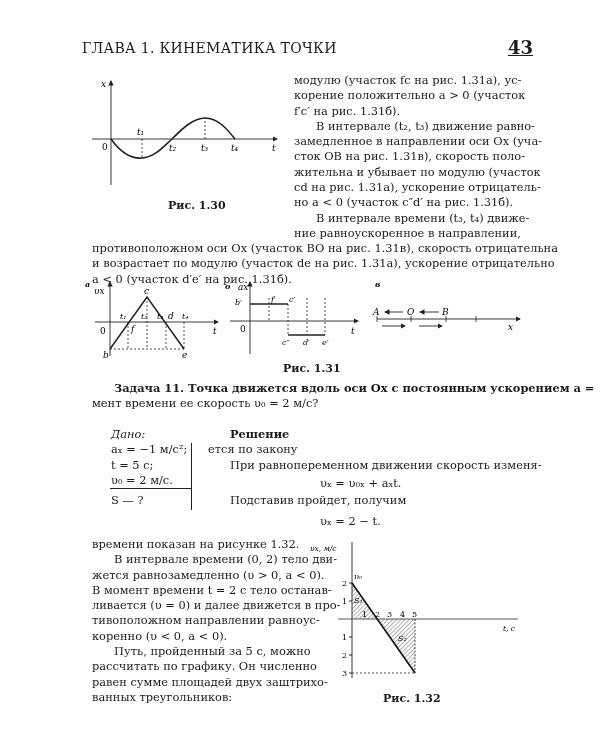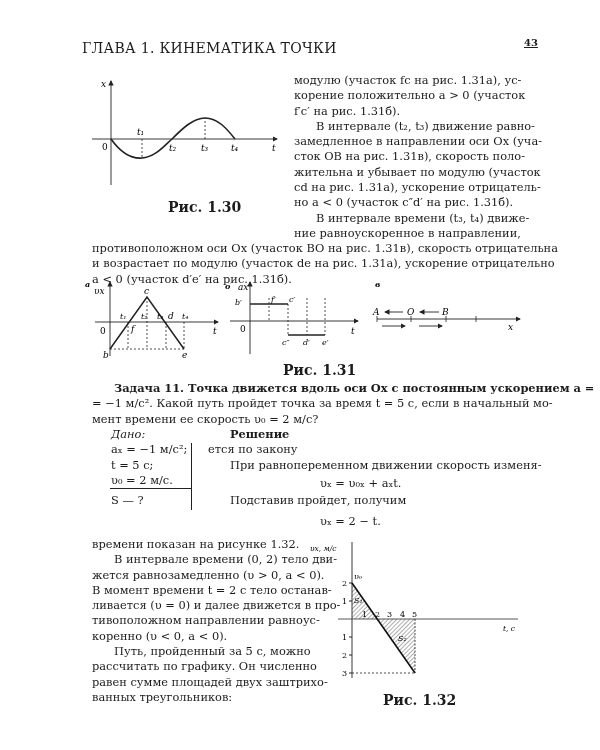--- a/index.html
+++ b/index.html
@@ -1,23 +1,23 @@
 <!DOCTYPE html>
 <html><head>
 <meta charset="utf-8">
 <style>
   html, body { margin:0; padding:0; }
   body { width:600px; height:750px; background:#ffffff; position:relative; overflow:hidden;
          font-family:"DejaVu Serif", serif; color:#1c1c1c; }
   .abs { position:absolute; }
   .header { left:82px; top:40px; font-size:14px; letter-spacing:0.3px; }
-  .pagenum { left:524px; top:37px; font-size:10px; font-weight:bold;text-decoration:underline; }
+  .pagenum { left:508px; top:37px; font-size:18px; font-weight:bold;text-decoration:underline; }
   .para { font-size:11.4px; line-height:15.3px; text-align:justify; }
   .line { display:block; white-space:nowrap; }
-  .caption { font-size:14px; font-weight:bold; }
+  .caption { font-size:11px; font-weight:bold; }
   .ind { text-indent:22px; }
   i { font-style:italic; }
   svg text { font-family:"DejaVu Serif", serif; }
 </style>
 </head>
 <body>
 
 <div class="abs header">ГЛАВА 1. КИНЕМАТИКА ТОЧКИ</div>
 <div class="abs pagenum">43</div>
 
@@ -120,21 +120,20 @@
   <text x="72" y="37" font-size="9" font-style="italic">B</text>
   <text x="138" y="52" font-size="9" font-style="italic">x</text>
   <line x1="33" y1="34" x2="15" y2="34" stroke="#222" stroke-width="0.9" marker-end="url(#arr)"></line>
   <line x1="69" y1="34" x2="50" y2="34" stroke="#222" stroke-width="0.9" marker-end="url(#arr)"></line>
   <line x1="12" y1="48" x2="35" y2="48" stroke="#222" stroke-width="0.9" marker-end="url(#arr)"></line>
   <line x1="49" y1="48" x2="72" y2="48" stroke="#222" stroke-width="0.9" marker-end="url(#arr)"></line>
 </svg>
 
 <div class="abs para" style="left:92px;top:381px;width:454px">
   <span class="line ind"><b>Задача 11. Точка движется вдоль оси Ox с постоянным ускорением a =</b></span>
-  <span class="line">= −1 м/с². Какой путь пройдет точка за время t = 5 с, если в начальный мо-</span>
   <span class="line">мент времени ее скорость υ₀ = 2 м/с?</span>
 </div>
 
 <div class="abs para" style="left:111px;top:427px;width:85px">
   <span class="line"><i>Дано:</i></span>
   <span class="line">aₓ = −1 м/с²;</span>
   <span class="line">t = 5 с;</span>
   <span class="line">υ₀ = 2 м/с.</span>
 </div>
 <div class="abs" style="left:110px;top:488px;width:82px;border-top:1px solid #222"></div>

